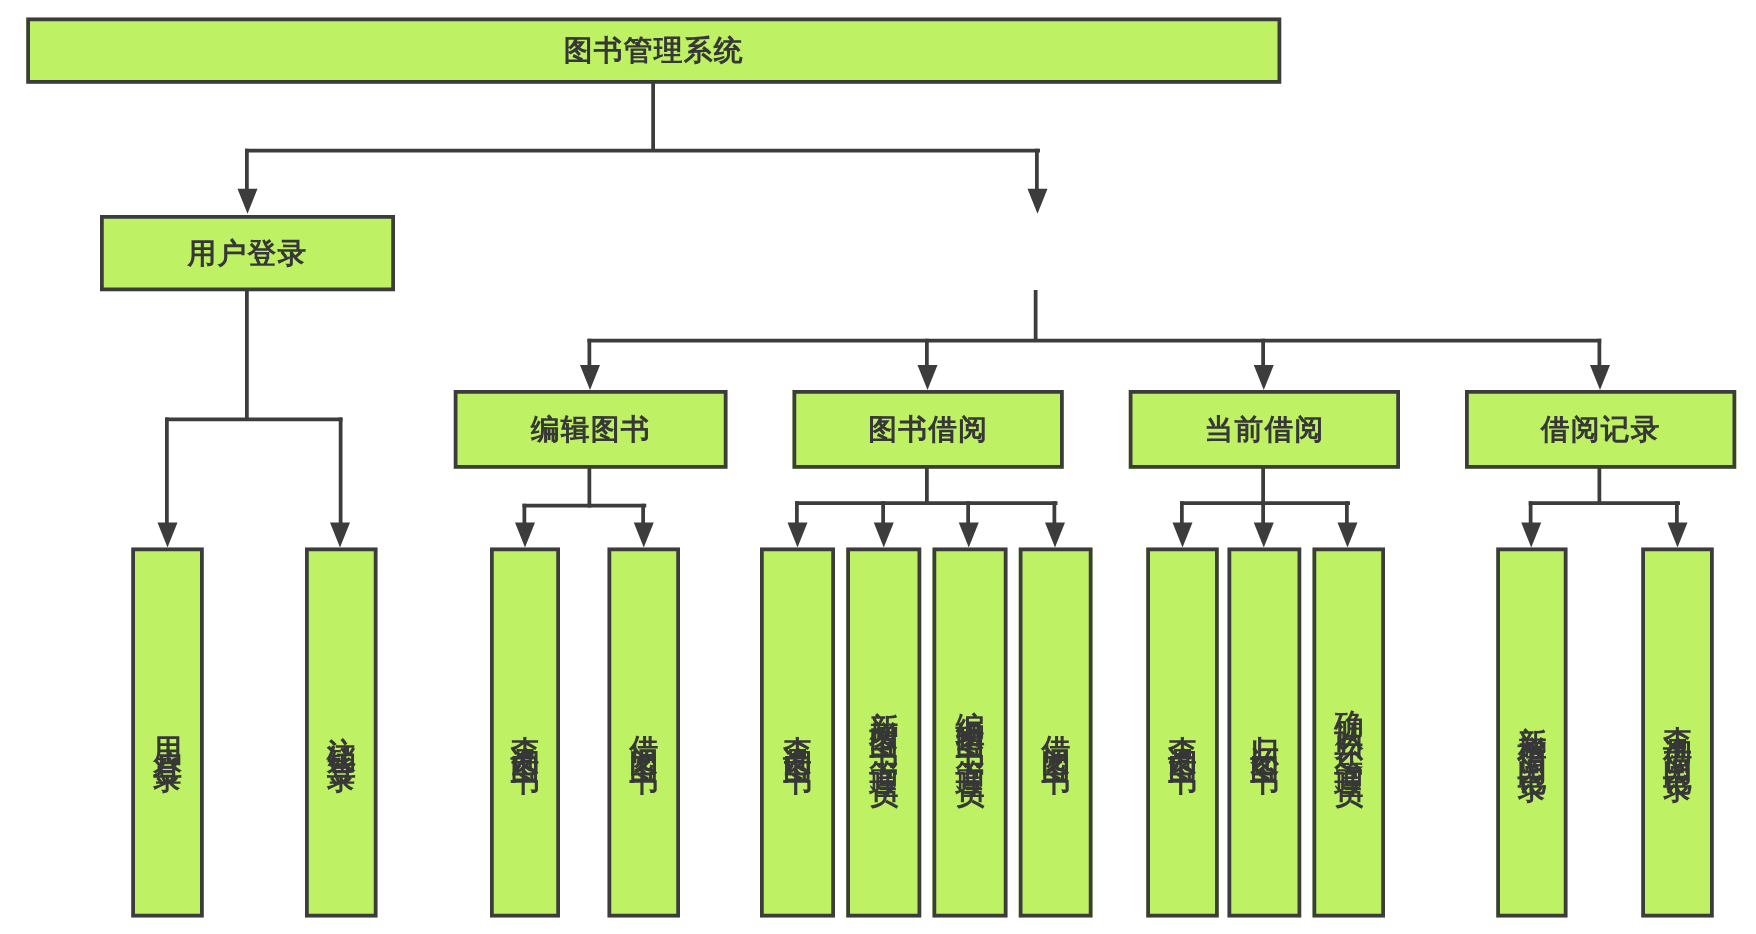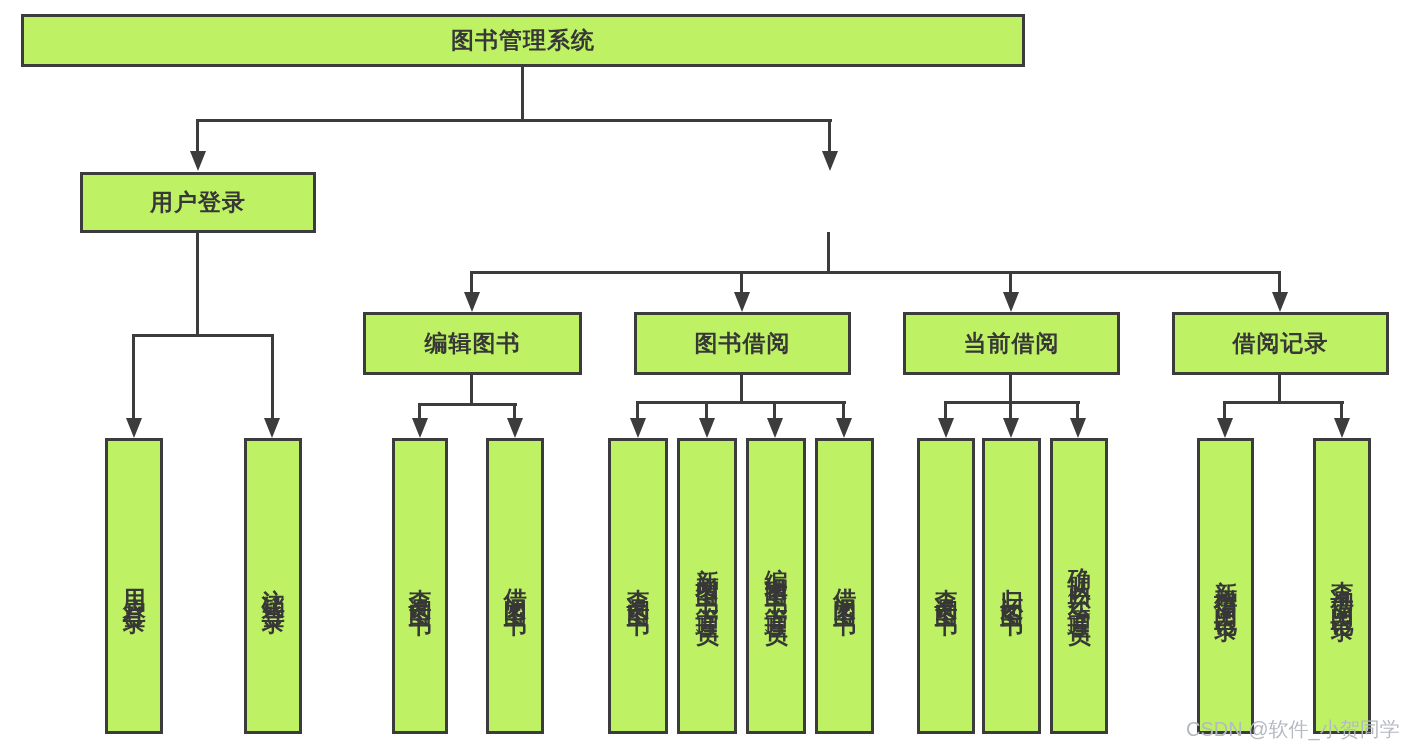--- a/index.html
+++ b/index.html
@@ -150,15 +150,14 @@
     <span class="vlabel">确认归还（管理员）</span>
   </div>
 
   <div class="box" style="left:1197px;top:438px;width:57px;height:296px">
     <span class="vlabel">新增借阅记录</span>
   </div>
   <div class="box" style="left:1313px;top:438px;width:58px;height:296px">
     <span class="vlabel">查询借阅记录</span>
   </div>
 
-  <div class="watermark">CSDN @软件_小贺同学</div>
 
 </div>
 
 </body></html>

